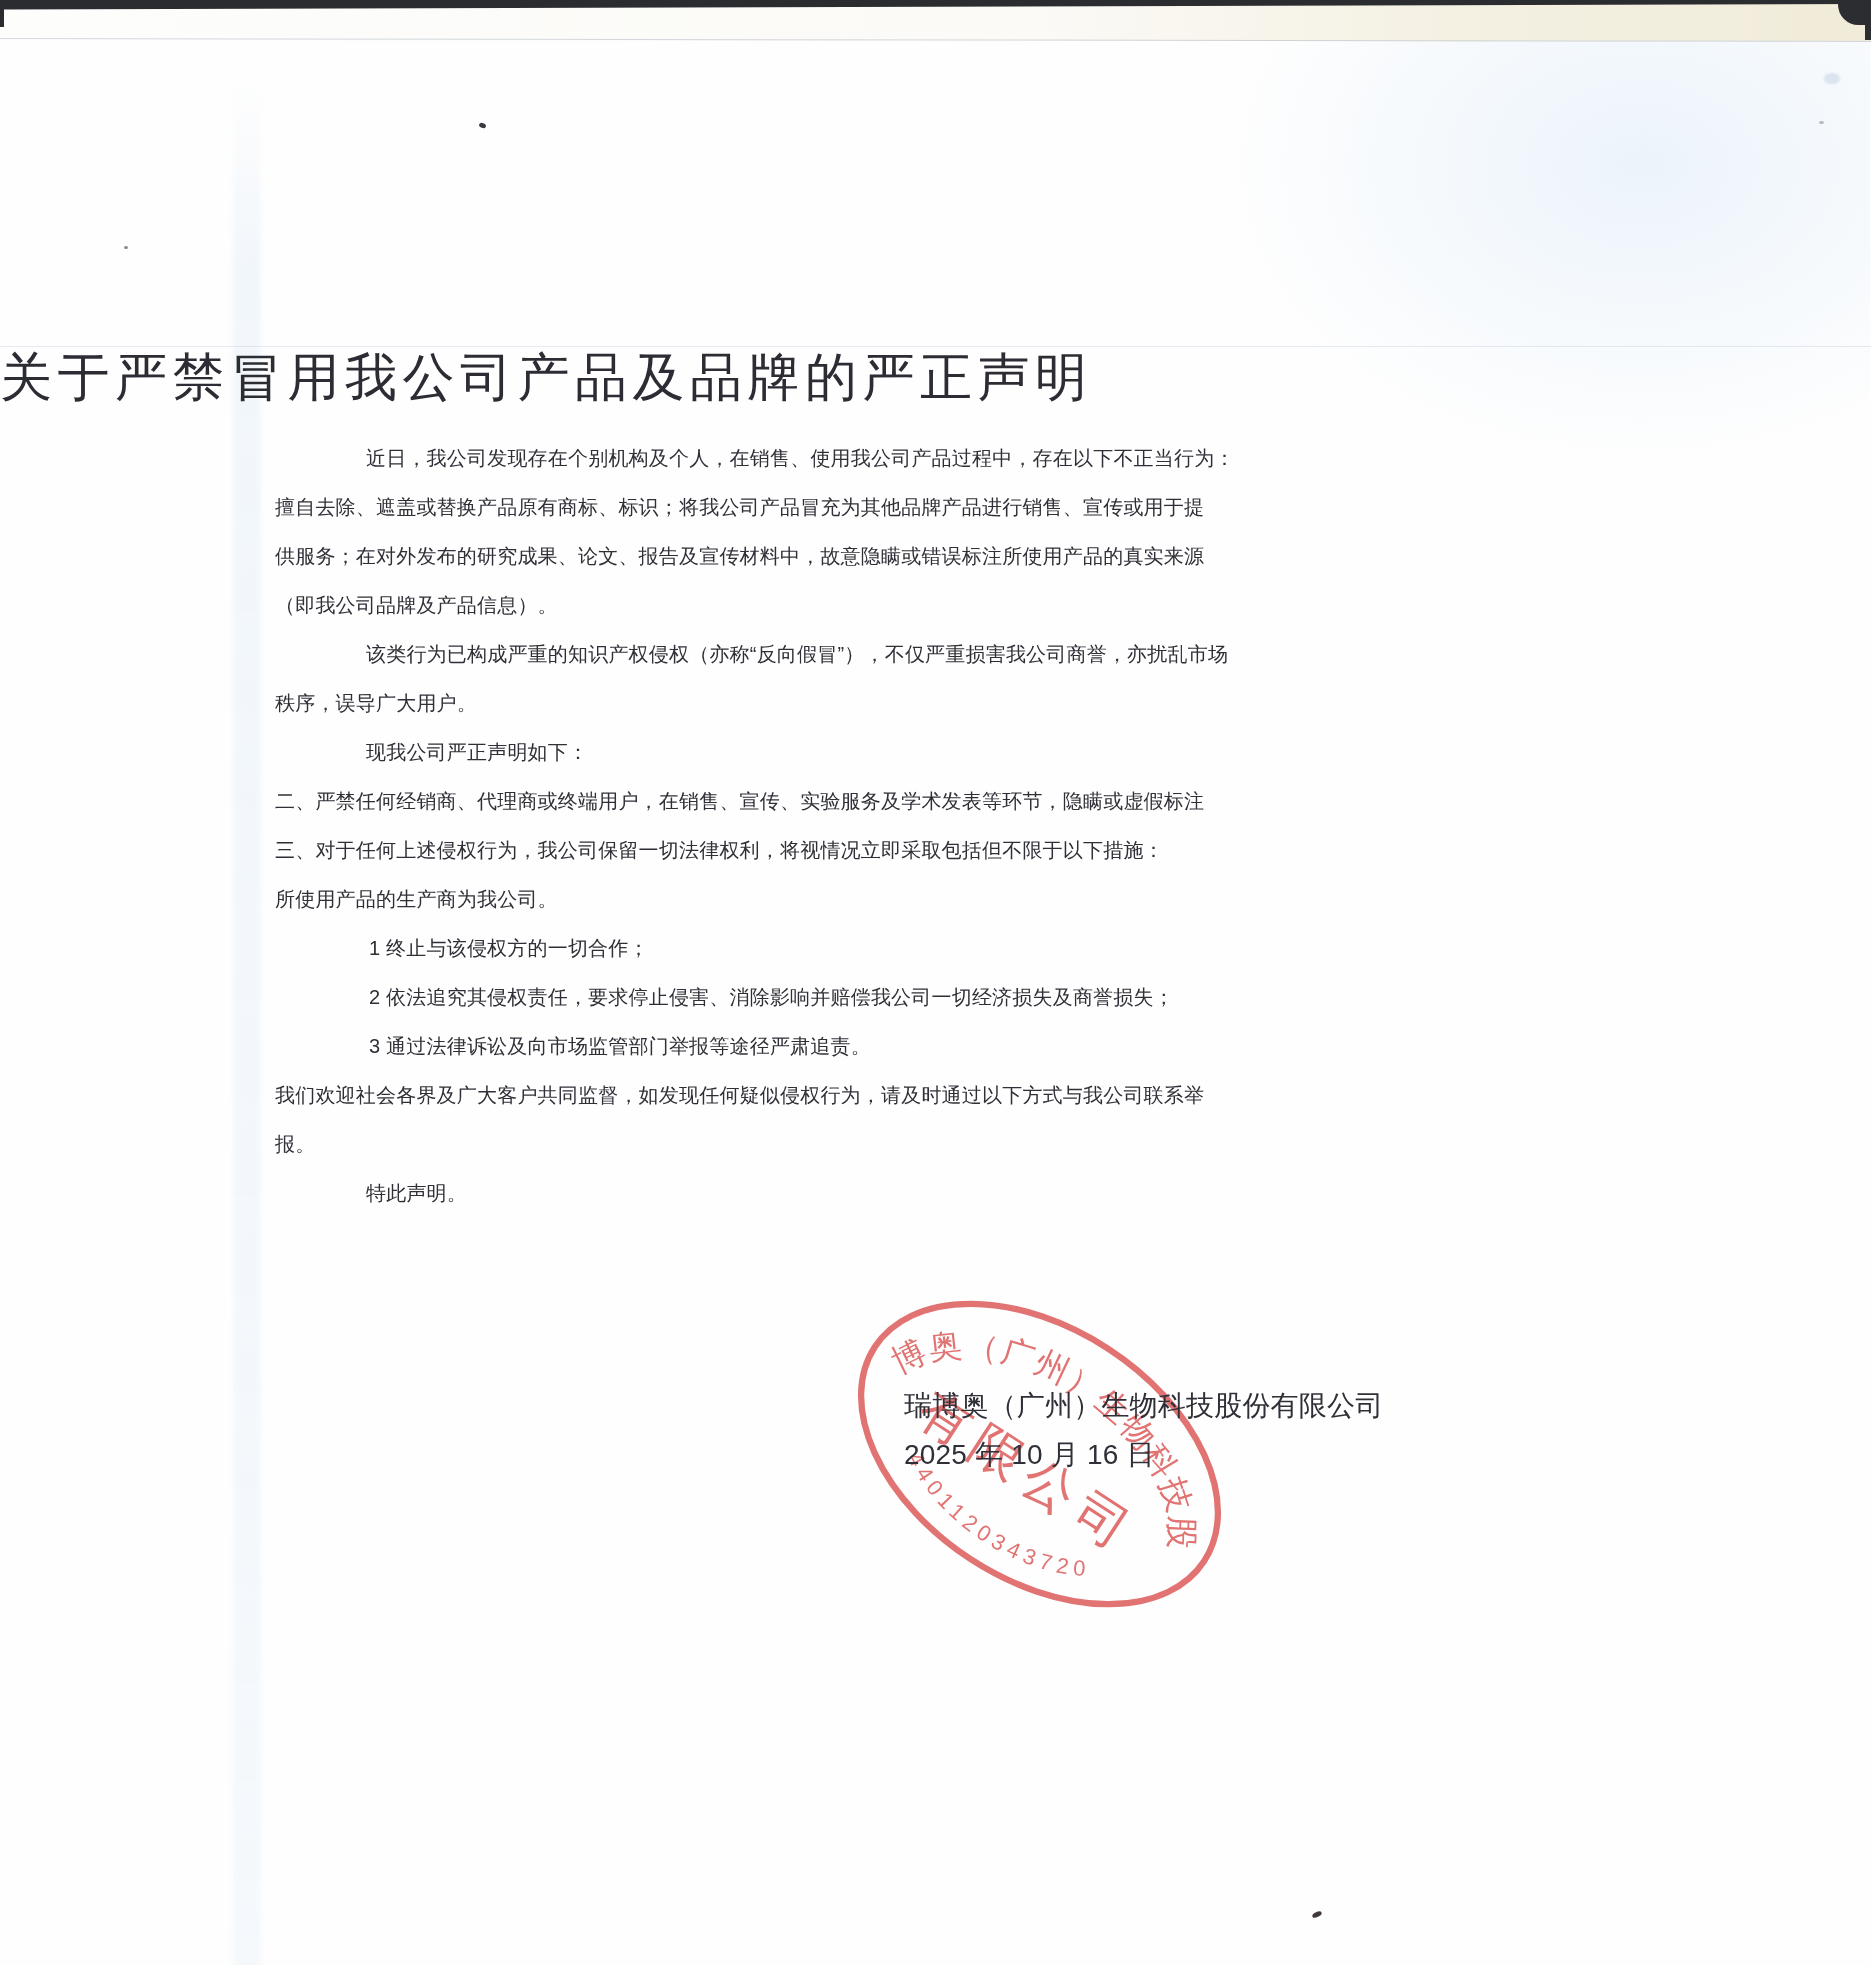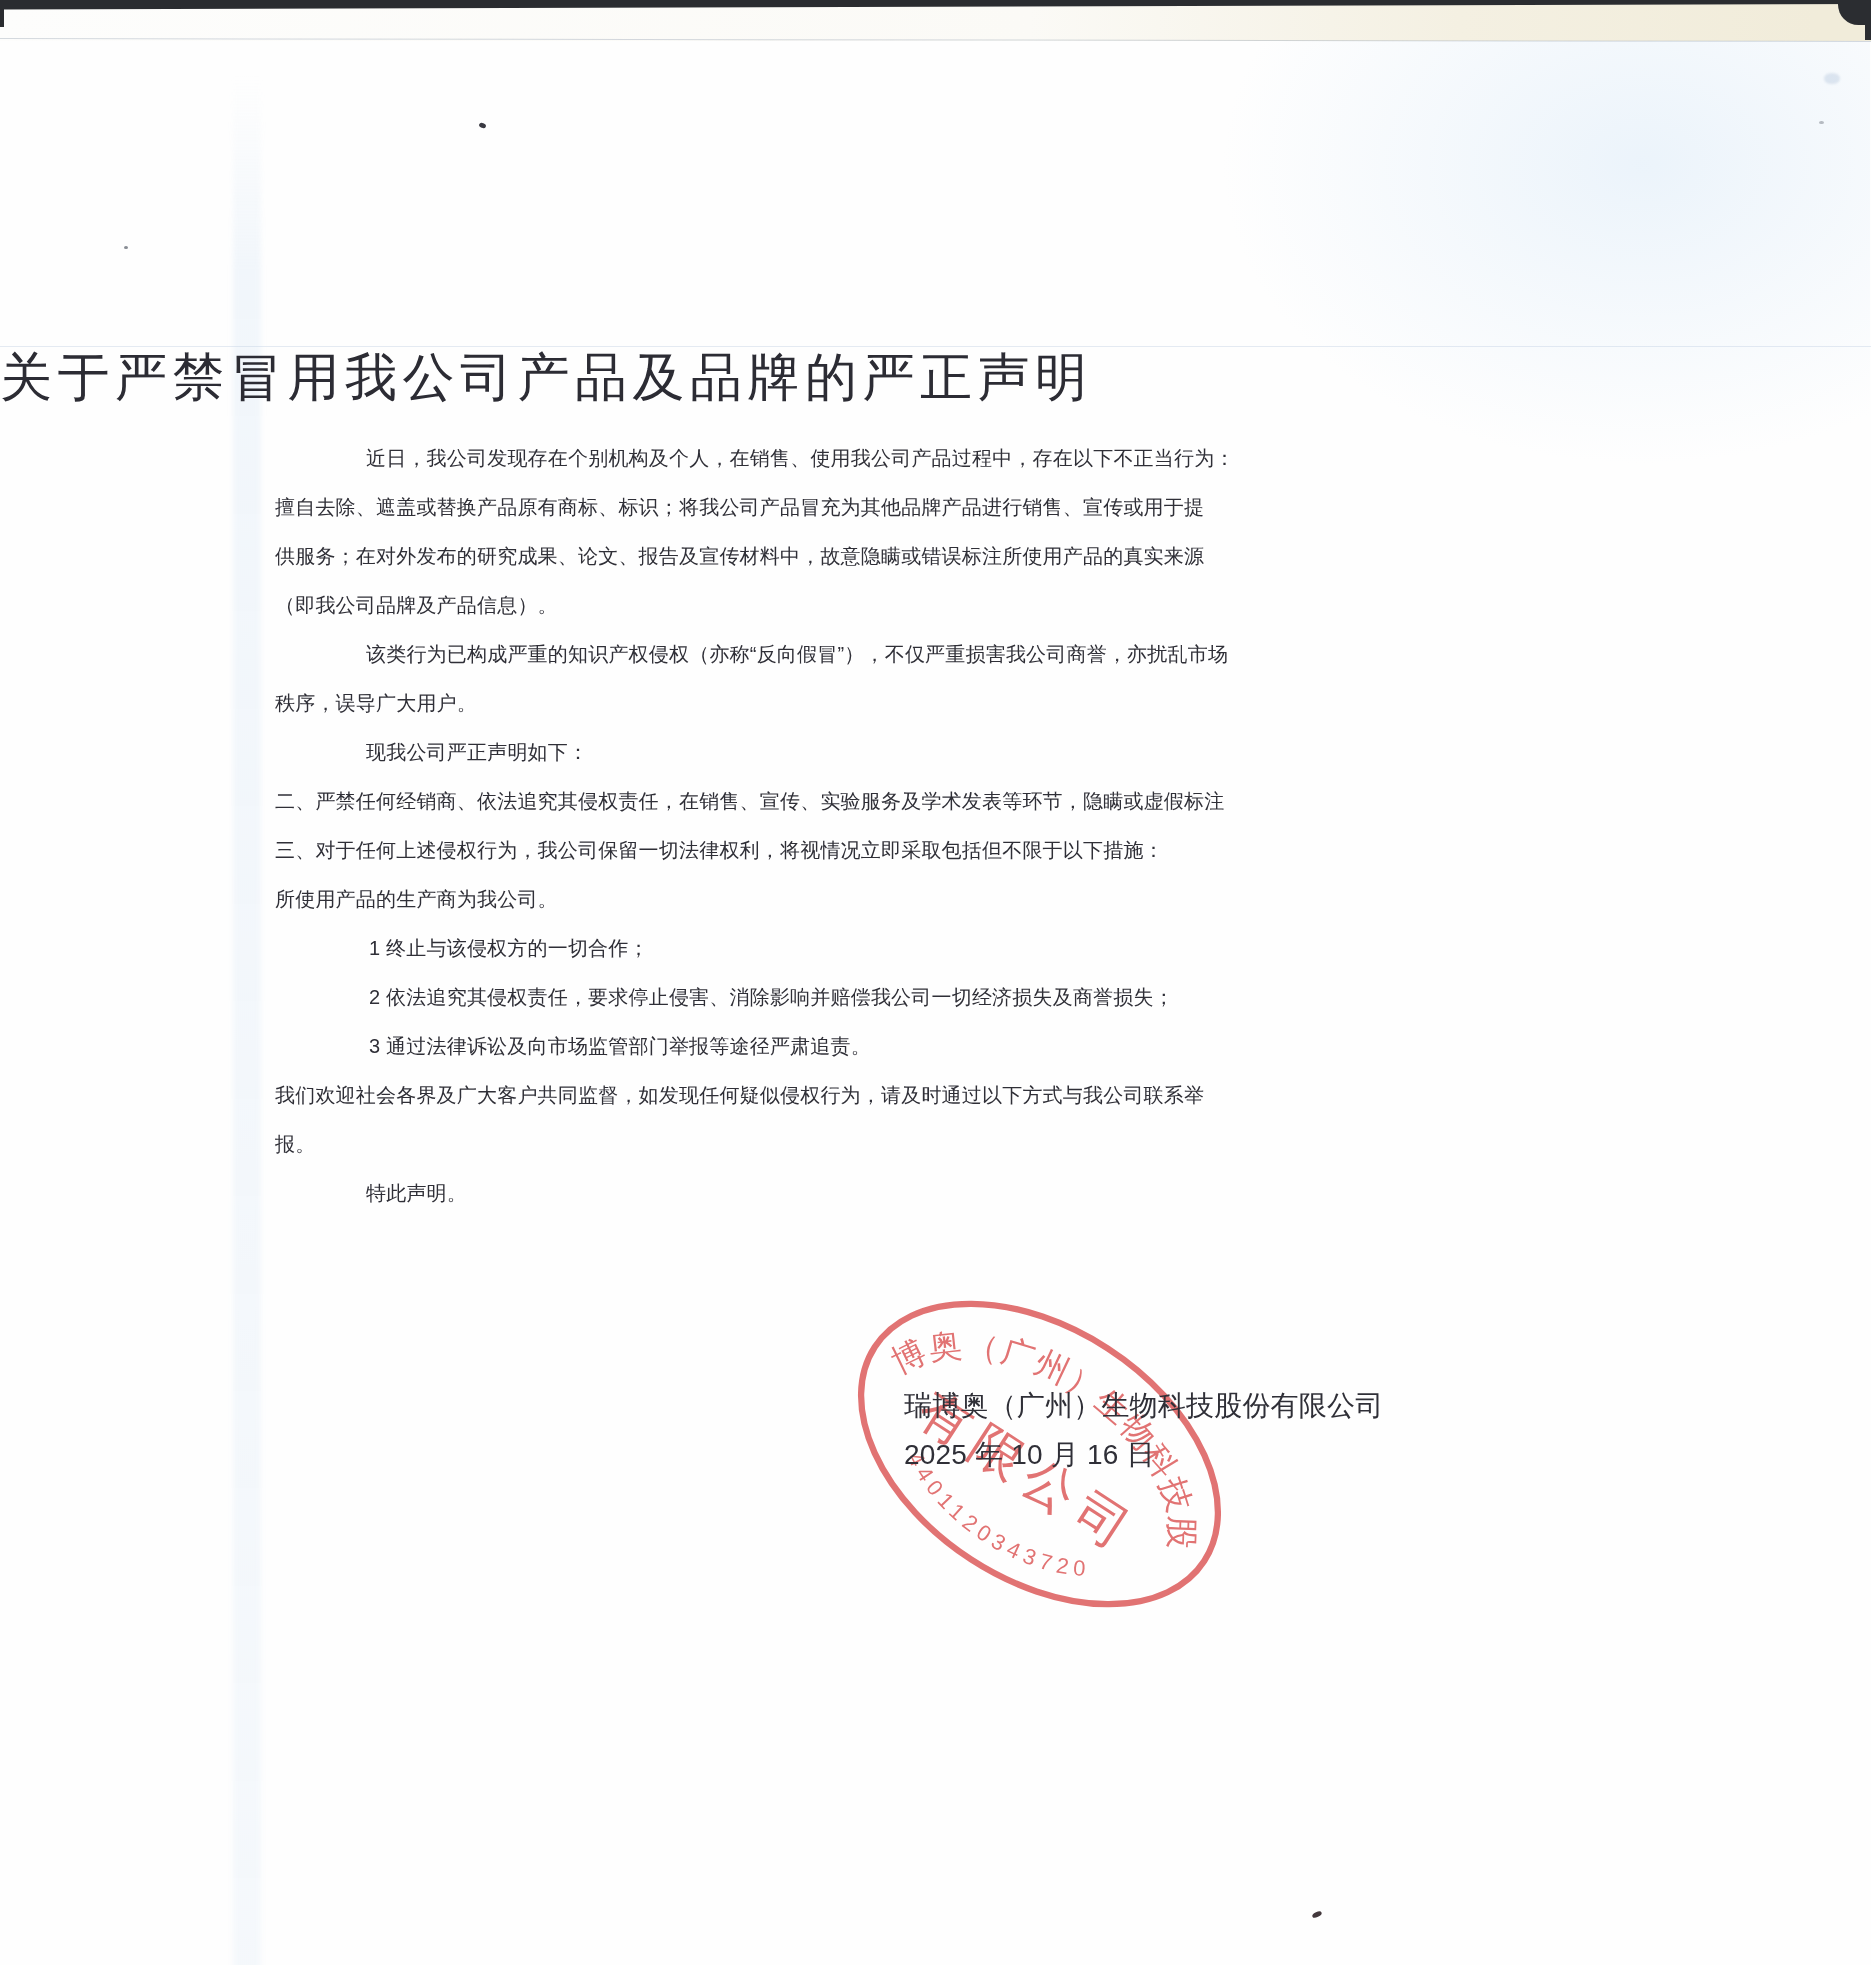--- a/index.html
+++ b/index.html
@@ -109,21 +109,21 @@
 <h1 class="doc-title">关于严禁冒用我公司产品及品牌的严正声明</h1>
 
 <div class="body-block" id="body-block">
     <div class="bline para">近日，我公司发现存在个别机构及个人，在销售、使用我公司产品过程中，存在以下不正当行为：</div>
     <div class="bline">擅自去除、遮盖或替换产品原有商标、标识；将我公司产品冒充为其他品牌产品进行销售、宣传或用于提</div>
     <div class="bline">供服务；在对外发布的研究成果、论文、报告及宣传材料中，故意隐瞒或错误标注所使用产品的真实来源</div>
     <div class="bline">（即我公司品牌及产品信息）。</div>
     <div class="bline para">该类行为已构成严重的知识产权侵权（亦称“反向假冒”），不仅严重损害我公司商誉，亦扰乱市场</div>
     <div class="bline">秩序，误导广大用户。</div>
     <div class="bline para">现我公司严正声明如下：</div>
-    <div class="bline">二、严禁任何经销商、依法追究其侵权责任，在销售、宣传、实验服务及学术发表等环节，隐瞒或虚假标注</div>
+    <div class="bline">二、严禁任何经销商、代理商或终端用户，在销售、宣传、实验服务及学术发表等环节，隐瞒或虚假标注</div>
     <div class="bline">三、对于任何上述侵权行为，我公司保留一切法律权利，将视情况立即采取包括但不限于以下措施：</div>
     <div class="bline">所使用产品的生产商为我公司。</div>
     <div class="bline item">1  终止与该侵权方的一切合作；</div>
     <div class="bline item">2  依法追究其侵权责任，要求停止侵害、消除影响并赔偿我公司一切经济损失及商誉损失；</div>
     <div class="bline item">3  通过法律诉讼及向市场监管部门举报等途径严肃追责。</div>
     <div class="bline">我们欢迎社会各界及广大客户共同监督，如发现任何疑似侵权行为，请及时通过以下方式与我公司联系举</div>
     <div class="bline">报。</div>
     <div class="bline para">特此声明。</div>
   </div>
 

